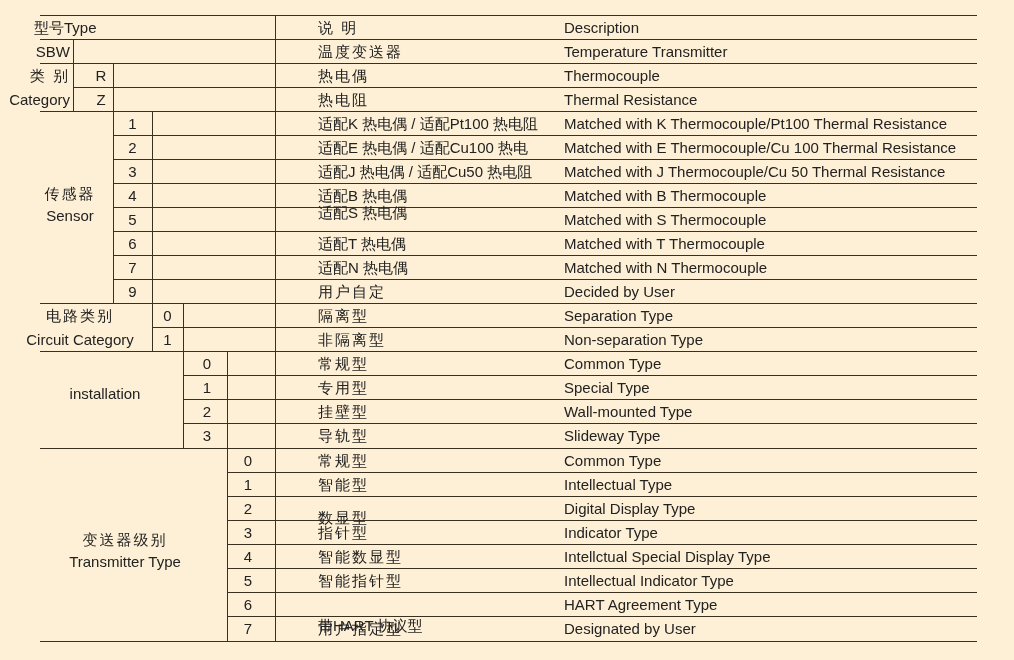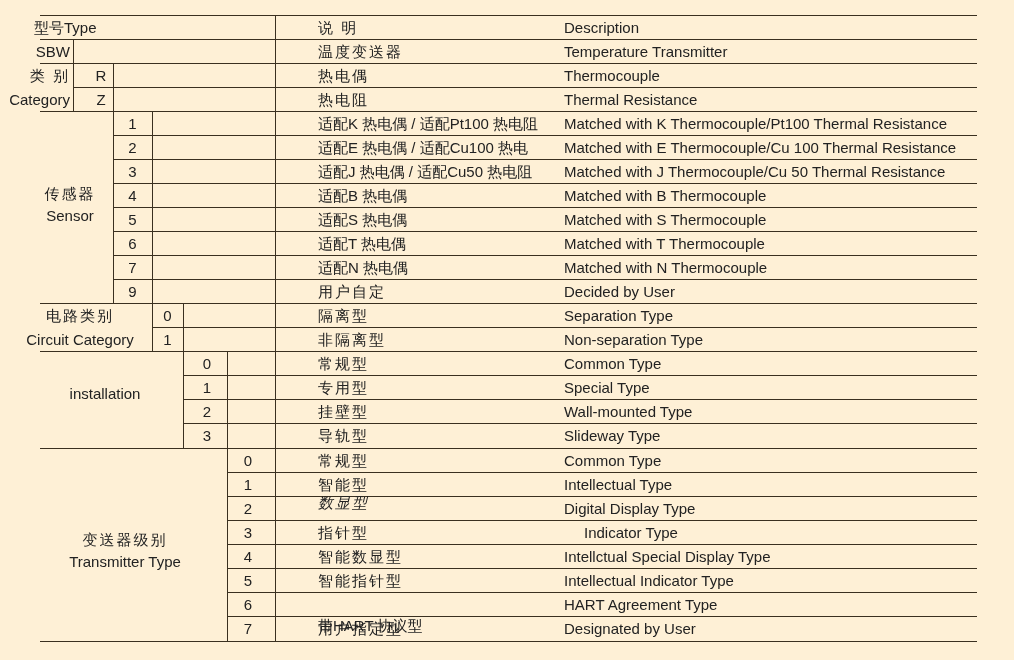--- a/index.html
+++ b/index.html
@@ -85,21 +85,21 @@
   <div class="t c" style="top:184px;left:113px;width:39px;">4</div>
   <div class="t c" style="top:208px;left:113px;width:39px;">5</div>
   <div class="t c" style="top:232px;left:113px;width:39px;">6</div>
   <div class="t c" style="top:256px;left:113px;width:39px;">7</div>
   <div class="t c" style="top:280px;left:113px;width:39px;">9</div>
 
   <div class="t" style="top:112px;left:318px;">适配K 热电偶 / 适配Pt100 热电阻</div>
   <div class="t" style="top:136px;left:318px;width:240px;overflow:hidden;">适配E 热电偶 / 适配Cu100 热电</div>
   <div class="t" style="top:160px;left:318px;">适配J 热电偶 / 适配Cu50 热电阻</div>
   <div class="t" style="top:184px;left:318px;">适配B 热电偶</div>
-  <div class="t" style="top:208px;left:318px;">适配S 热电偶</div>
+  <div class="t" style="top:201px;left:318px;">适配S 热电偶</div>
   <div class="t" style="top:232px;left:318px;">适配T 热电偶</div>
   <div class="t" style="top:256px;left:318px;">适配N 热电偶</div>
   <div class="t zh" style="top:280px;left:318px;">用户自定</div>
 
   <div class="t" style="top:112px;left:564px;">Matched with K Thermocouple/Pt100 Thermal Resistance</div>
   <div class="t" style="top:136px;left:564px;">Matched with E Thermocouple/Cu 100 Thermal Resistance</div>
   <div class="t" style="top:160px;left:564px;">Matched with J Thermocouple/Cu 50 Thermal Resistance</div>
   <div class="t" style="top:184px;left:564px;">Matched with B Thermocouple</div>
   <div class="t" style="top:208px;left:564px;">Matched with S Thermocouple</div>
   <div class="t" style="top:232px;left:564px;">Matched with T Thermocouple</div>
@@ -139,28 +139,28 @@
   <div class="t c" style="top:473px;left:227px;width:42px;">1</div>
   <div class="t c" style="top:497px;left:227px;width:42px;">2</div>
   <div class="t c" style="top:521px;left:227px;width:42px;">3</div>
   <div class="t c" style="top:545px;left:227px;width:42px;">4</div>
   <div class="t c" style="top:569px;left:227px;width:42px;">5</div>
   <div class="t c" style="top:593px;left:227px;width:42px;">6</div>
   <div class="t c" style="top:617px;left:227px;width:42px;">7</div>
 
   <div class="t zh" style="top:449px;left:318px;">常规型</div>
   <div class="t zh" style="top:473px;left:318px;">智能型</div>
-  <div class="t zh" style="top:491px;left:318px;font-style:italic;">数显型</div>
+  <div class="t zh" style="top:506px;left:318px;">数显型</div>
   <div class="t zh" style="top:521px;left:318px;">指针型</div>
   <div class="t zh" style="top:545px;left:318px;">智能数显型</div>
   <div class="t zh" style="top:569px;left:318px;">智能指针型</div>
   <div class="t" style="top:614px;left:318px;">带HART 协议型</div>
   <div class="t zh" style="top:617px;left:318px;">用户指定型</div>
 
   <div class="t" style="top:449px;left:564px;">Common Type</div>
   <div class="t" style="top:473px;left:564px;">Intellectual Type</div>
   <div class="t" style="top:497px;left:564px;">Digital Display Type</div>
-  <div class="t" style="top:521px;left:564px;margin-left:20px;">Indicator Type</div>
+  <div class="t" style="top:521px;left:564px;">Indicator Type</div>
   <div class="t" style="top:545px;left:564px;">Intellctual Special Display Type</div>
   <div class="t" style="top:569px;left:564px;">Intellectual Indicator Type</div>
   <div class="t" style="top:593px;left:564px;">HART Agreement Type</div>
   <div class="t" style="top:617px;left:564px;">Designated by User</div>
 </div>
 
 </body></html>

